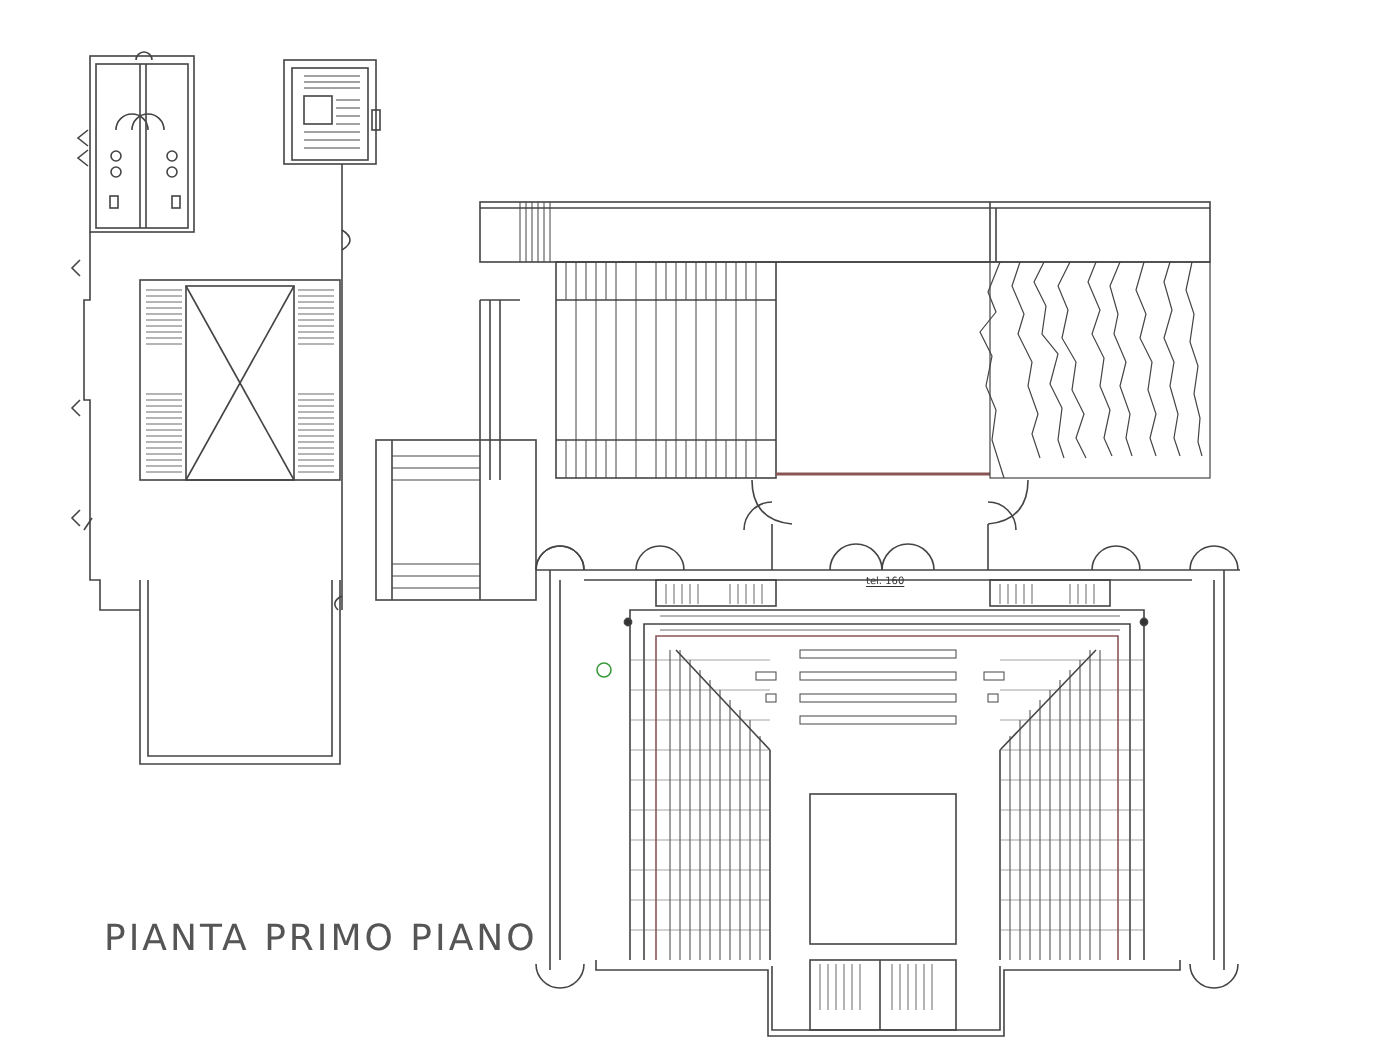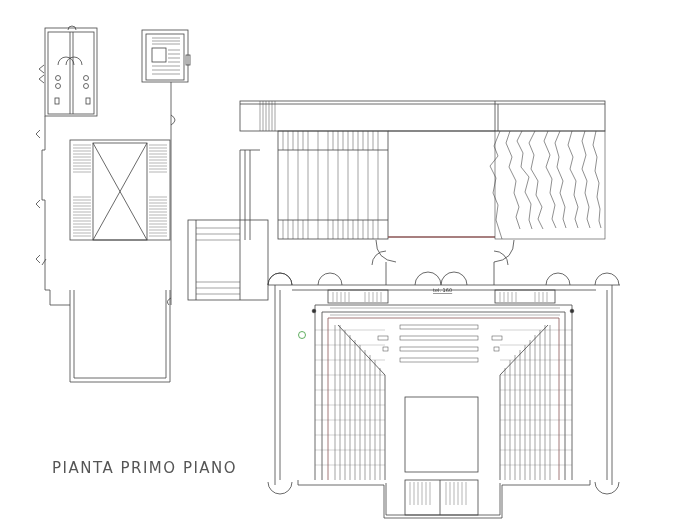--- a/index.html
+++ b/index.html
@@ -1,18 +1,18 @@
 <!DOCTYPE html>
 <html><head>
 <meta charset="utf-8">
 <style>
   html, body { margin:0; padding:0; background:#ffffff; }
   body { width:700px; height:525px; position:relative; overflow:hidden; font-family:"Liberation Sans", sans-serif; }
   #plan { position:absolute; left:0; top:0; width:700px; height:525px; }
-  .title { position:absolute; left:52px; top:459px; font-size:15px; letter-spacing:1.5px; color:#555; font-family:"DejaVu Sans", sans-serif; }
+  .title { position:absolute; left:52px; top:459px; font-size:18px; letter-spacing:1.5px; color:#555; font-family:"DejaVu Sans", sans-serif; }
   .seatlabel { font-size:5px; fill:#333; font-family:"DejaVu Sans", sans-serif; text-decoration:underline; }
 </style>
 </head>
 <body>
 
 <svg id="plan" viewBox="0 0 700 525" xmlns="http://www.w3.org/2000/svg" fill="none" stroke="#444" stroke-width="0.8">
 
   <g>
     <rect x="45" y="28" width="52" height="88"></rect>
     <rect x="48" y="32" width="46" height="82"></rect>

